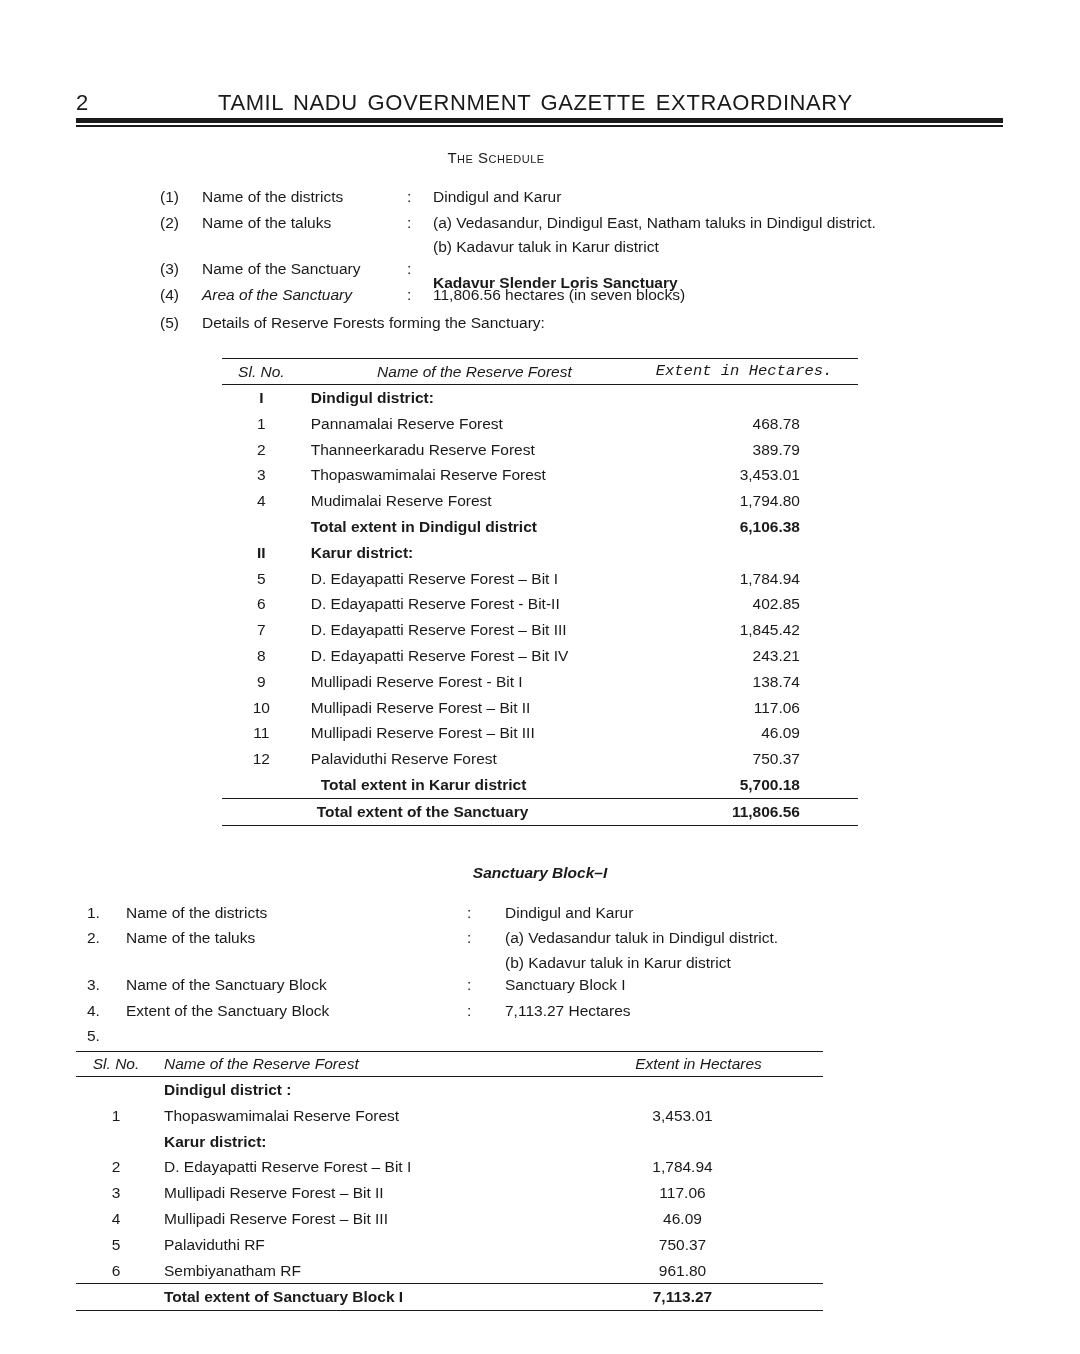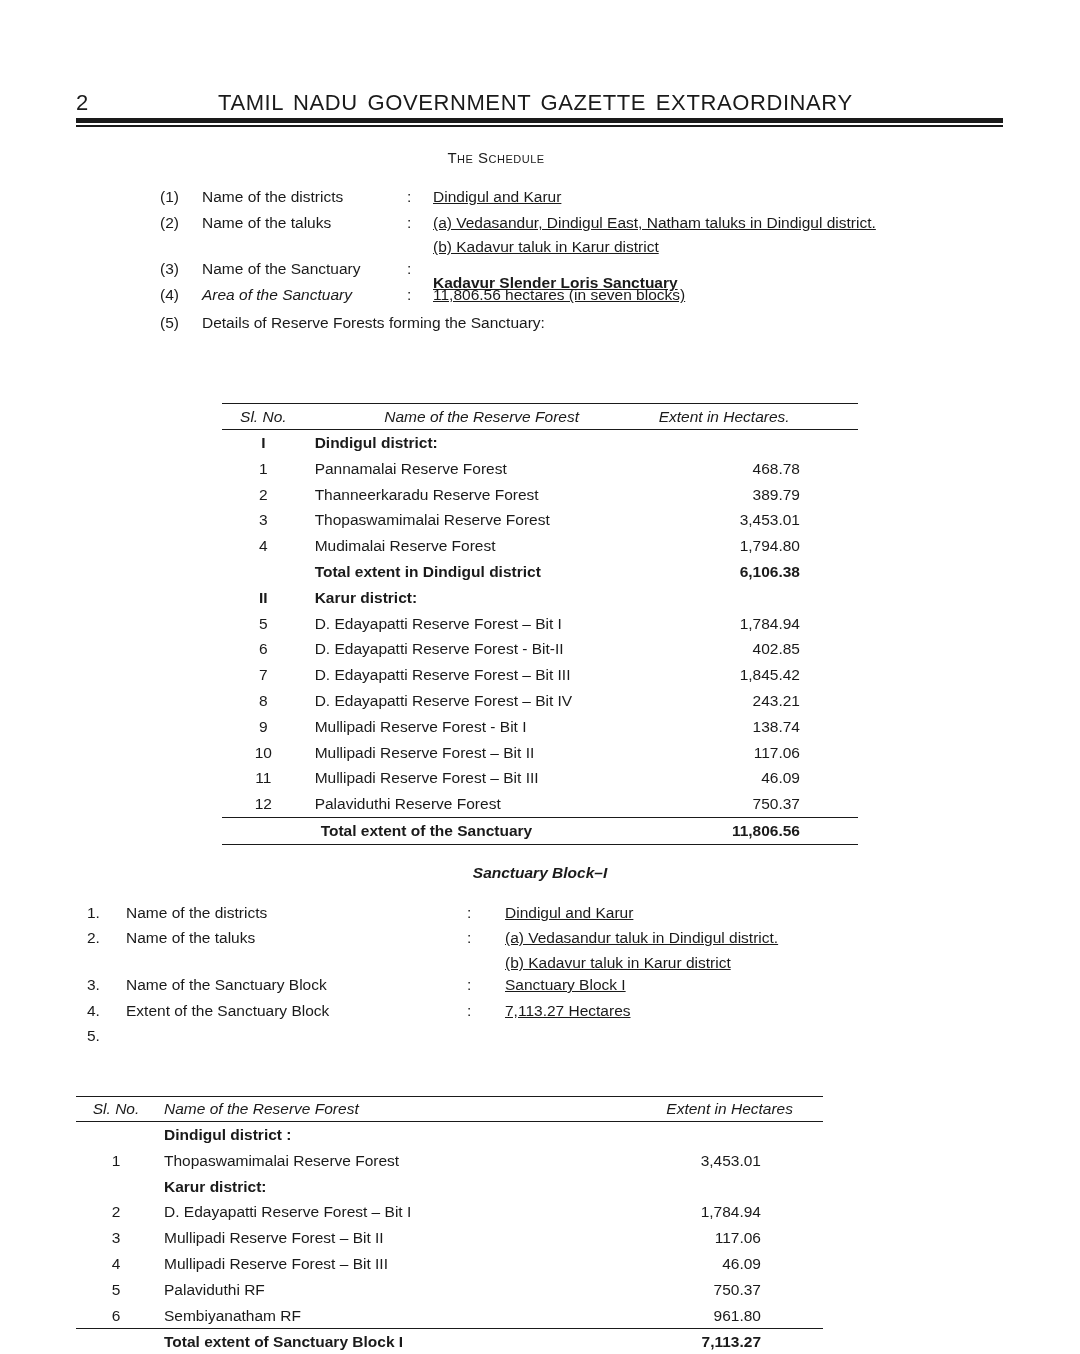--- a/index.html
+++ b/index.html
@@ -12,41 +12,41 @@
     .header-page { left: 76px; top: 90px; font-size: 22px; }
     .header-title { left: 218px; top: 90px; font-size: 22px; letter-spacing: 0.6px; word-spacing: 3px; }
     .rule-thick { left: 76px; top: 118px; width: 927px; height: 5px; background: #1a1a1a; }
     .rule-thin { left: 76px; top: 125px; width: 927px; height: 2px; background: #1a1a1a; }
     .schedule-title { left: 0; width: 992px; top: 149px; text-align: center; font-size: 15px; font-variant: small-caps; letter-spacing: 0.5px; }
 
     .kv-row { position: absolute; height: 22px; line-height: 22px; white-space: nowrap; }
     .kv-num { position: absolute; }
     .kv-label { position: absolute; }
     .kv-colon { position: absolute; }
-    .kv-value { position: absolute; text-decoration: underline; }
+    .kv-value { position: absolute; }
     .bold { font-weight: bold; }
     .italic { font-style: italic; }
 
-    table { border-collapse: collapse; position: absolute; margin-top: 45px; }
+    table { border-collapse: collapse; position: absolute; }
     td, th { padding: 0; height: 25.8px; line-height: 25.8px; white-space: nowrap; font-weight: normal; }
     .t1 { left: 222px; top: 358px; width: 636px; border-top: 1.5px solid #1a1a1a; border-bottom: 1.5px solid #1a1a1a; }
     .t1 thead th { font-style: italic; border-bottom: 1.5px solid #1a1a1a; height: 25px; line-height: 25px; }
     .t1 .c-sl { width: 96px; text-align: center; }
     .t1 .c-name { width: 370px; text-align: left; padding-left: 10px; }
     .t1 .c-ext { width: 160px; text-align: right; padding-right: 58px; }
     .t1 th.c-name { text-align: center; padding-left: 0; }
-    .t1 th.c-ext { text-align: left; padding-right: 18px; }
+    .t1 th.c-ext { text-align: center; padding-right: 18px; font-family: Liberation Mono, monospace; }
     .t1 tr.grand td { border-top: 1.5px solid #1a1a1a; font-weight: bold; }
     .t1 tr.total td { font-weight: bold; }
 
     .t2 { left: 76px; top: 1051px; width: 747px; border-top: 1.5px solid #1a1a1a; border-bottom: 1.5px solid #1a1a1a; }
     .t2 thead th { font-style: italic; border-bottom: 1.5px solid #1a1a1a; height: 24px; line-height: 24px; }
     .t2 .c-sl { width: 80px; text-align: center; }
     .t2 .c-name { width: 440px; text-align: left; padding-left: 8px; }
-    .t2 .c-ext { text-align: right; padding-right: 62px; }
+    .t2 .c-ext { text-align: center; padding-right: 62px; }
     .t2 th.c-ext { padding-right: 30px; }
     .t2 tr.total td { border-top: 1.5px solid #1a1a1a; font-weight: bold; }
     .t2 tr.head td { font-weight: bold; }
   </style>
 </head>
 <body>
 
 <div class="abs header-page">2</div>
 <div class="abs header-title">TAMIL NADU GOVERNMENT GAZETTE EXTRAORDINARY</div>
 <div class="abs rule-thick"></div>
@@ -165,20 +165,25 @@
     <tr>
       <td class="c-sl">11</td>
       <td class="c-name">Mullipadi Reserve Forest – Bit III</td>
       <td class="c-ext">46.09</td>
     </tr>
     <tr>
       <td class="c-sl">12</td>
       <td class="c-name">Palaviduthi Reserve Forest</td>
       <td class="c-ext">750.37</td>
     </tr>
+    <tr class="total">
+      <td class="c-sl"></td>
+      <td class="c-name" style="padding-left:20px;">Total extent in Karur district</td>
+      <td class="c-ext">5,700.18</td>
+    </tr>
     <tr class="grand">
       <td class="c-sl"></td>
       <td class="c-name" style="padding-left:16px;">Total extent of the Sanctuary</td>
       <td class="c-ext">11,806.56</td>
     </tr>
   </tbody>
 </table>
 
 <div class="abs bold italic" style="left:0; width:1080px; top:864px; text-align:center;">Sanctuary Block–I</div>
 

